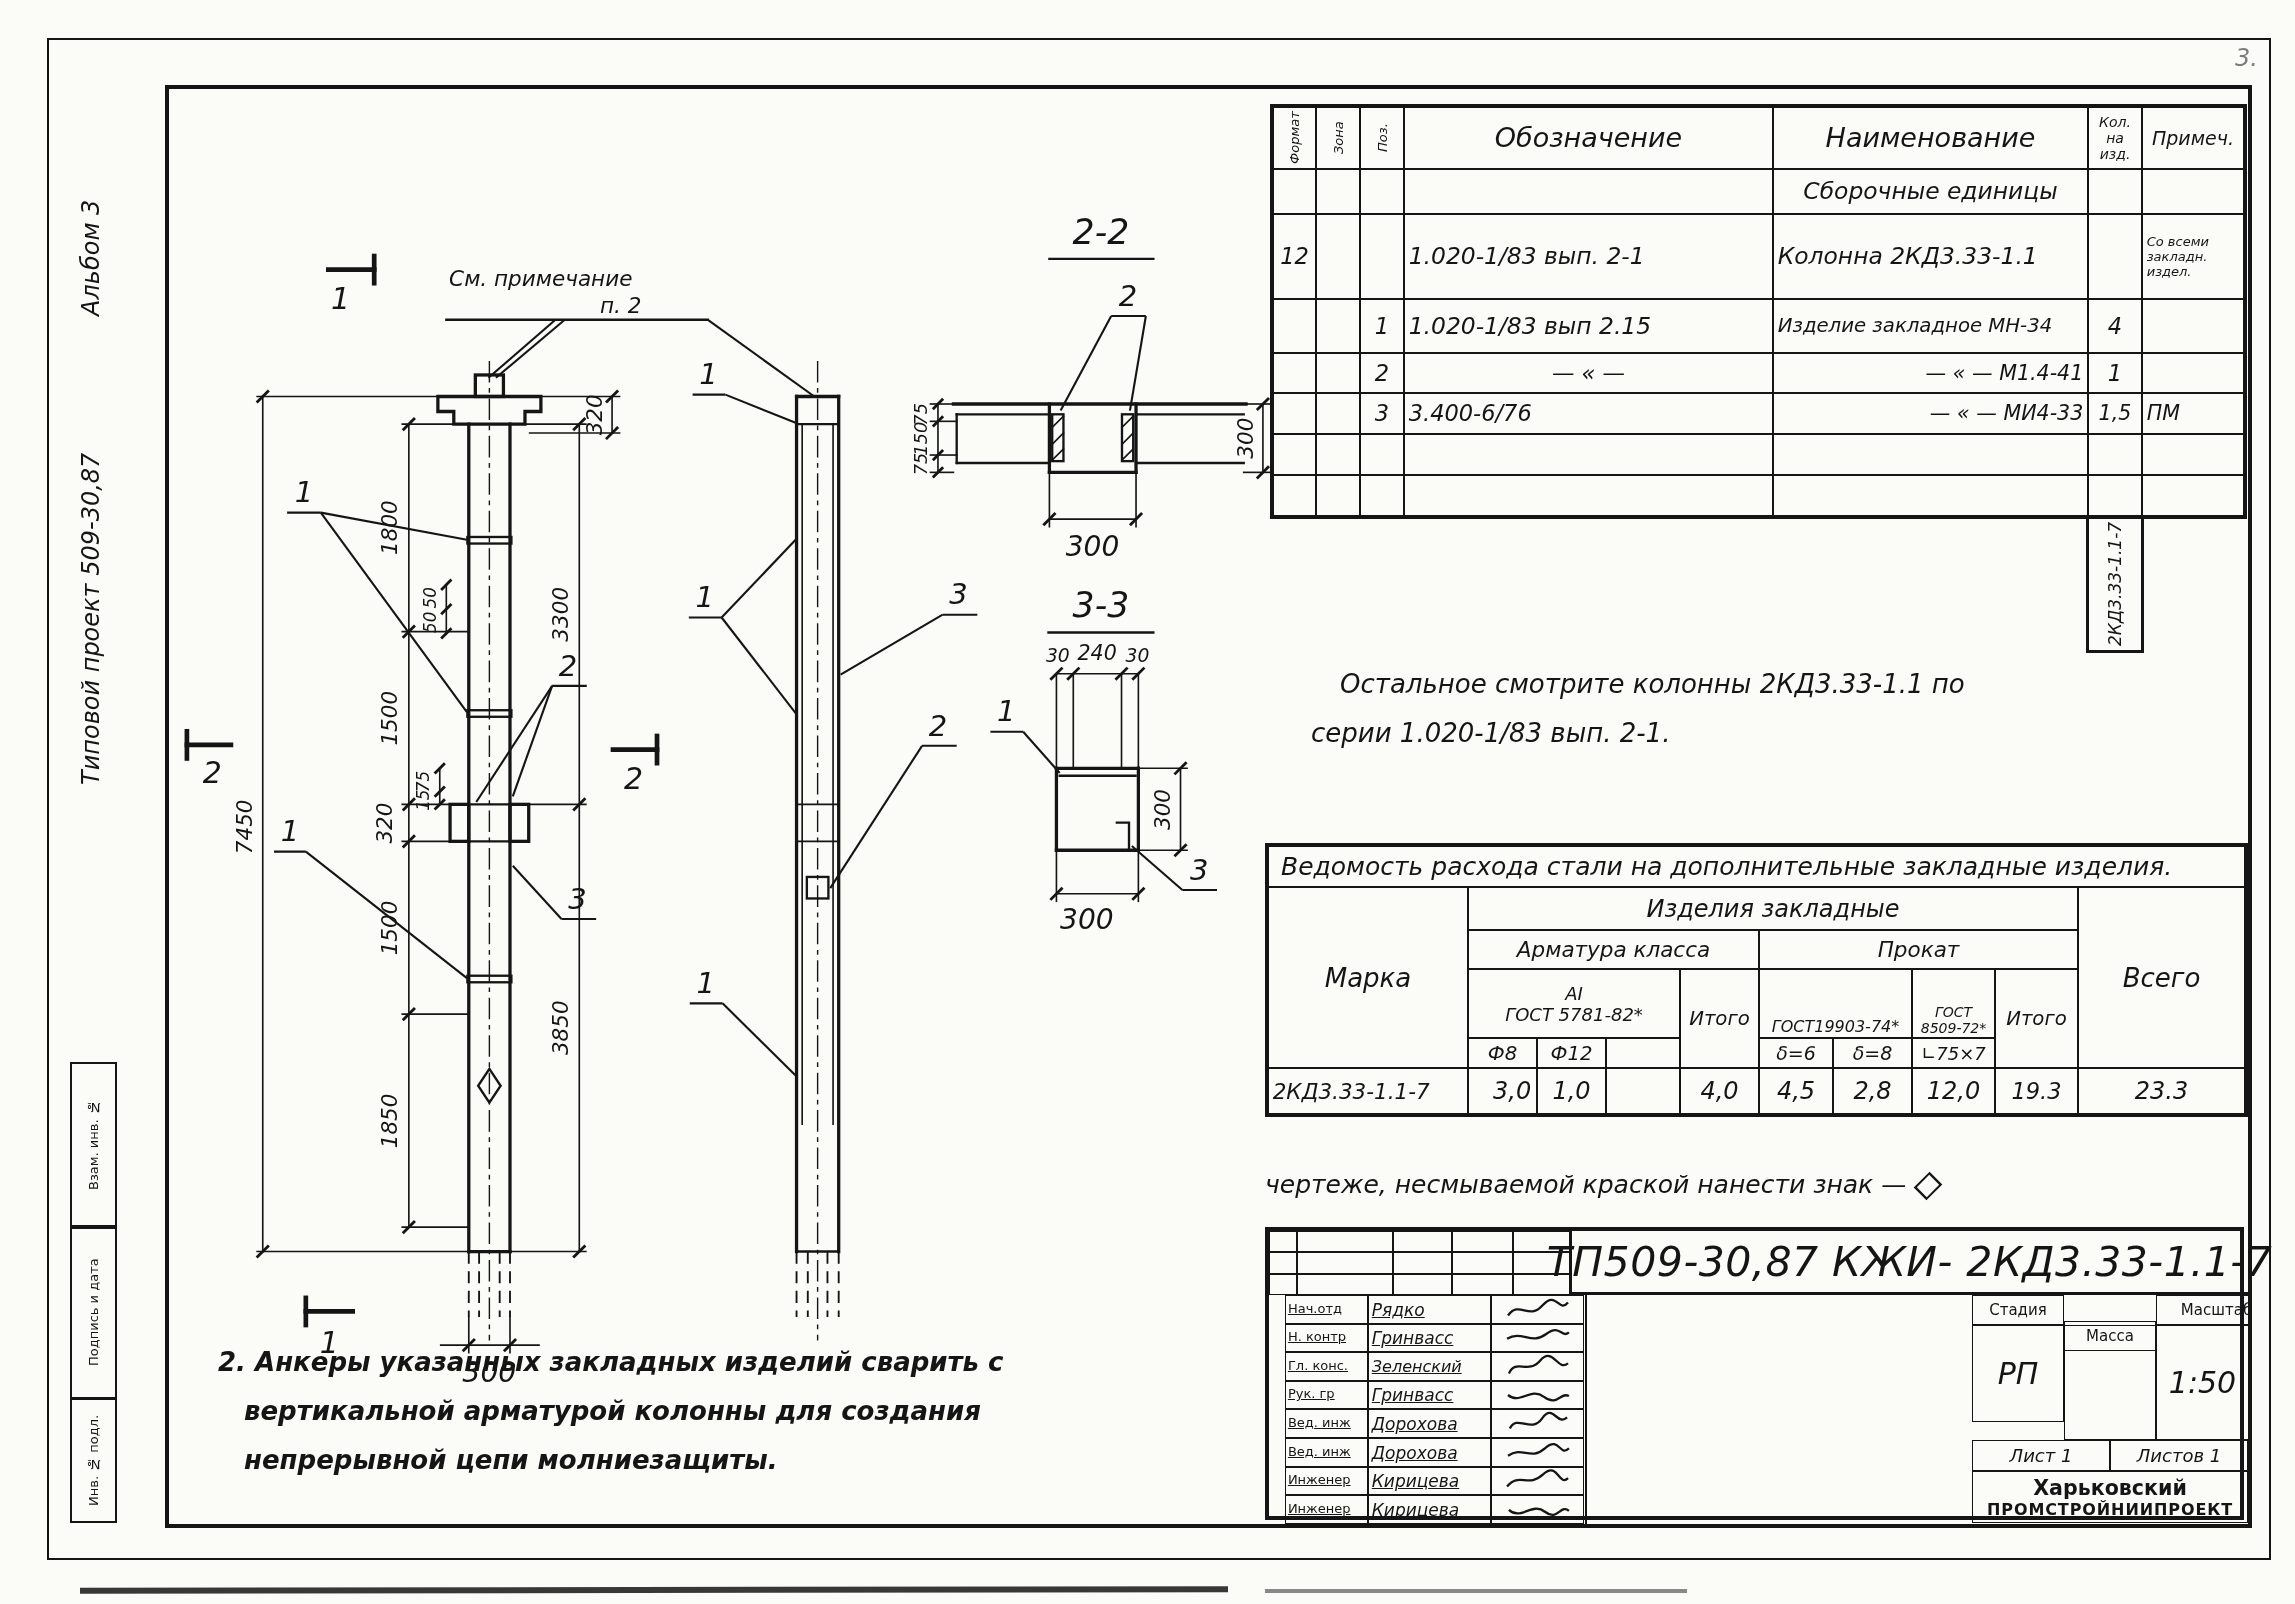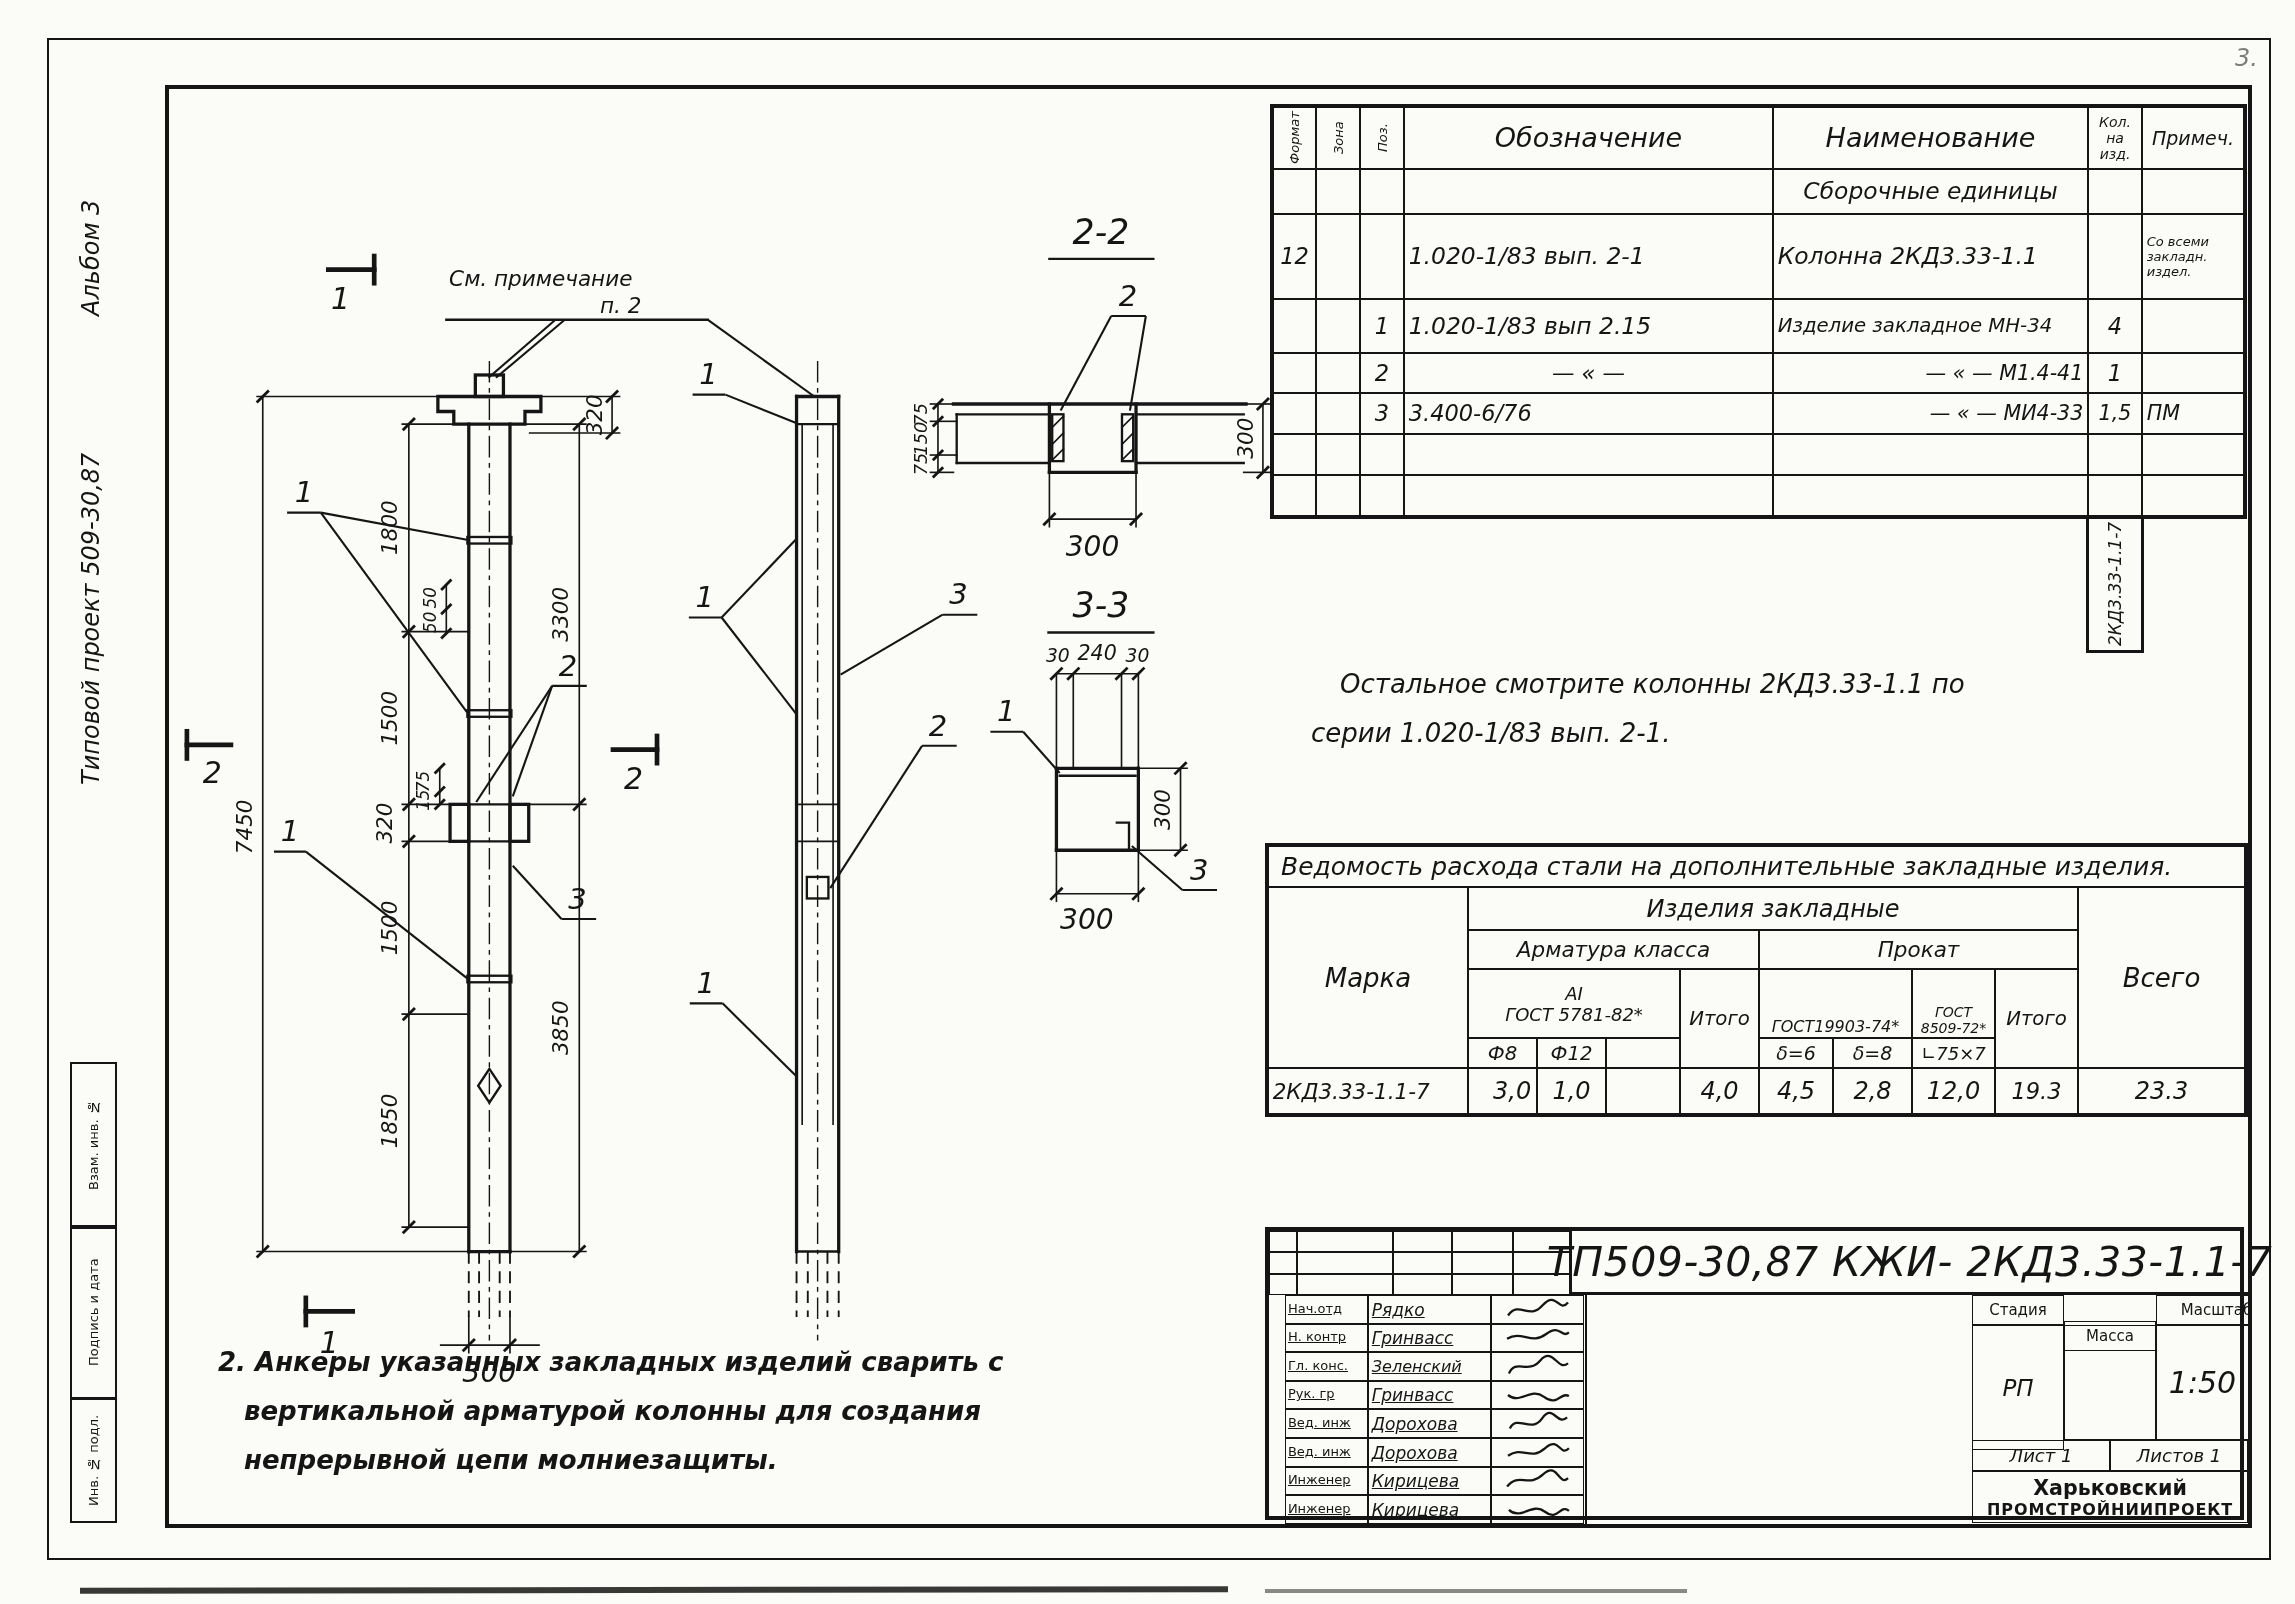--- a/index.html
+++ b/index.html
@@ -208,20 +208,23 @@
       <td class="c" style="font-size:24px;">4,0</td>
       <td class="c" style="font-size:24px;">4,5</td>
       <td class="c" style="font-size:24px;">2,8</td>
       <td class="c" style="font-size:24px;">12,0</td>
       <td class="c" style="font-size:22.5px;">19.3</td>
       <td class="c" style="font-size:24px;">23.3</td>
     </tr>
   </tbody>
     </table>
 
+  <div class="abs" style="left:1265px;top:1170px;font-size:25px;">
+    <span>чертеже, несмываемой   краской   нанести   знак —</span><span class="diamond"></span>
+  </div>
 
   <div class="abs" style="left:218px;top:1347px;font-size:26px;font-weight:600;">2. Анкеры   указанных    закладных   изделий    сварить   с</div>
   <div class="abs" style="left:244px;top:1396px;font-size:26px;font-weight:600;">вертикальной    арматурой    колонны    для    создания</div>
   <div class="abs" style="left:244px;top:1445px;font-size:26px;font-weight:600;">непрерывной    цепи     молниезащиты.</div>
 
   <div class="abs" style="left:1265px;top:1227px;width:979px;height:293px;border:4.2px solid #151515;box-sizing:border-box;">
 
     <div class="abs" style="left:0;top:0;width:302px;height:64px;display:grid;grid-template-columns:28px 96px 59px 61px 59px;grid-template-rows:repeat(3,1fr);border-right:2.8px solid #151515;box-sizing:border-box;">
       <div style="border:0.9px solid #151515;"></div>
         <div style="border:0.9px solid #151515;"></div>
@@ -299,21 +302,21 @@
             <path d="M12,28 C38,52 62,10 90,32 S124,14 142,30" stroke="#151515" stroke-width="5" fill="none"></path>
           </svg>
         </div>
     </div>
 
 
     <div class="abs" style="left:703px;top:64px;width:276px;height:229px;">
       <div class="abs" style="left:0;top:0;width:92px;height:30px;border:1.9px solid #151515;box-sizing:border-box;display:flex;align-items:center;justify-content:center;font-size:15px;font-style:normal;">Стадия</div>
       <div class="abs" style="left:92px;top:0;width:92px;height:30px;border:1.9px solid #151515;box-sizing:border-box;display:flex;align-items:center;justify-content:center;font-size:15px;font-style:normal;margin-top:26px;">Масса</div>
       <div class="abs" style="left:184px;top:0;width:93px;height:30px;border:1.9px solid #151515;box-sizing:border-box;display:flex;align-items:center;justify-content:center;font-size:15px;font-style:normal;padding-left:28px;">Масштаб</div>
-      <div class="abs" style="left:0;top:30px;width:92px;height:125px;border:1.9px solid #151515;box-sizing:border-box;display:flex;align-items:center;justify-content:center;font-size:23px;">РП</div>
+      <div class="abs" style="left:0;top:30px;width:92px;height:97px;border:1.9px solid #151515;box-sizing:border-box;display:flex;align-items:center;justify-content:center;font-size:30px;">РП</div>
       <div class="abs" style="left:92px;top:30px;width:92px;height:115px;border:1.9px solid #151515;box-sizing:border-box;"></div>
       <div class="abs" style="left:184px;top:30px;width:93px;height:115px;border:1.9px solid #151515;box-sizing:border-box;display:flex;align-items:center;justify-content:center;font-size:30px;">1:50</div>
       <div class="abs" style="left:0;top:145px;width:138px;height:31px;border:1.9px solid #151515;box-sizing:border-box;display:flex;align-items:center;justify-content:center;font-size:18px;">Лист 1</div>
       <div class="abs" style="left:138px;top:145px;width:138px;height:31px;border:1.9px solid #151515;box-sizing:border-box;display:flex;align-items:center;justify-content:center;font-size:18px;">Листов 1</div>
       <div class="abs" style="left:0;top:176px;width:276px;height:52px;border:1.9px solid #151515;box-sizing:border-box;display:flex;flex-direction:column;align-items:center;justify-content:center;">
         <div style="font-size:20.6px;font-weight:700;font-style:normal;">Харьковский</div>
         <div style="font-size:16px;font-weight:700;font-style:normal;letter-spacing:0.9px;">ПРОМСТРОЙНИИПРОЕКТ</div>
       </div>
     </div>
   </div>

